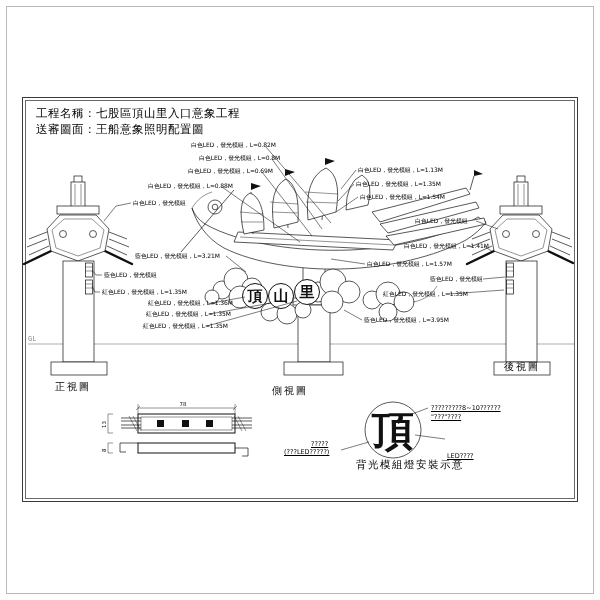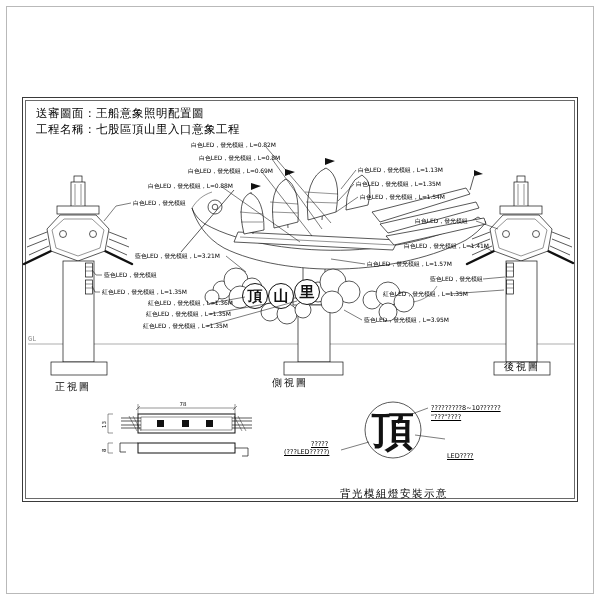--- a/index.html
+++ b/index.html
@@ -11,22 +11,22 @@
   .frame-inner { position:absolute; inset:2px; border:1px solid #6a6a6a; }
   .art { position:absolute; left:0; top:0; width:600px; height:600px; }
 
   .title { position:absolute; left:36px; top:105px; font-family:"Liberation Serif",serif;
            font-size:11.5px; line-height:1.4; letter-spacing:.5px; }
   .lbl { position:absolute; font-size:6px; line-height:1; white-space:nowrap; letter-spacing:-.1px; }
   .view-label { position:absolute; font-family:"Liberation Serif",serif; font-size:10px;
                 letter-spacing:2px; white-space:nowrap; }
   .gl { position:absolute; left:28px; top:335px; font-size:7px; color:#888;font-family:Liberation Mono, monospace; }
   .note { position:absolute; font-size:6.5px; line-height:1.25; white-space:nowrap;text-decoration:underline; }
-  .caption { position:absolute; left:340px; top:458px; font-family:"Liberation Serif",serif;
-             font-size:10.5px; letter-spacing:1.5px; white-space:nowrap;margin-top:29px; }
+  .caption { position:absolute; left:356px; top:458px; font-family:"Liberation Serif",serif;
+             font-size:10.5px; letter-spacing:1.5px; white-space:nowrap; }
 
   
   .a-top1{left:191px;top:142px} .a-top2{left:199px;top:155px} .a-top3{left:188px;top:168px}
   .a-top4{left:148px;top:183px} .a-frontwhite{left:133px;top:200px}
   .a-right1{left:358px;top:167px} .a-right2{left:356px;top:181px} .a-right3{left:360px;top:194px}
   .a-rearwhite{left:415px;top:218px} .a-rearwhitelen{left:404px;top:243px}
   .a-hullwhitelen{left:367px;top:261px} .a-rearblue{left:430px;top:276px}
   .a-rearred{left:383px;top:291px} .a-cloudblueR{left:364px;top:317px}
   .a-cloudblueL{left:135px;top:253px} .a-frontblue{left:104px;top:272px}
   .a-frontred{left:102px;top:289px} .a-charred1{left:148px;top:300px}
@@ -241,22 +241,22 @@
       <polyline points="212,303 245,297"></polyline>
       <polyline points="210,314 271,303"></polyline>
       <polyline points="207,326 297,301"></polyline>
       <polyline points="412,414 428,408"></polyline>
       <polyline points="415,435 445,439"></polyline>
       <polyline points="369,442 341,450"></polyline>
     </g>
   </svg>
 
   <div class="title">
+    <div>工程名稱：七股區頂山里入口意象工程</div>
     <div>送審圖面：王船意象照明配置圖</div>
-    <div>工程名稱：七股區頂山里入口意象工程</div>
   </div>
 
   <div class="gl">GL</div>
 
   <div class="lbl a-top1">白色LED，發光模組，L=0.82M</div>
   <div class="lbl a-top2">白色LED，發光模組，L=0.8M</div>
   <div class="lbl a-top3">白色LED，發光模組，L=0.69M</div>
   <div class="lbl a-top4">白色LED，發光模組，L=0.88M</div>
   <div class="lbl a-frontwhite">白色LED，發光模組</div>
   <div class="lbl a-right1">白色LED，發光模組，L=1.13M</div>
@@ -269,21 +269,21 @@
   <div class="lbl a-rearred">紅色LED，發光模組，L=1.35M</div>
   <div class="lbl a-cloudblueR">藍色LED，發光模組，L=3.95M</div>
   <div class="lbl a-cloudblueL">藍色LED，發光模組，L=3.21M</div>
   <div class="lbl a-frontblue">藍色LED，發光模組</div>
   <div class="lbl a-frontred">紅色LED，發光模組，L=1.35M</div>
   <div class="lbl a-charred1">紅色LED，發光模組，L=1.36M</div>
   <div class="lbl a-charred2">紅色LED，發光模組，L=1.35M</div>
   <div class="lbl a-charred3">紅色LED，發光模組，L=1.35M</div>
 
   <div class="view-label" style="left:55px;top:380px">正視圖</div>
-  <div class="view-label" style="left:272px;top:376px">側視圖</div>
+  <div class="view-label" style="left:272px;top:384px">側視圖</div>
   <div class="view-label" style="left:504px;top:360px">後視圖</div>
 
   <div class="note n-1a">?????????8~10??????</div>
   <div class="note n-1b">"???"????</div>
   <div class="note n-2">LED????</div>
   <div class="note n-3a">?????</div>
   <div class="note n-3b">(???LED?????)</div>
   <div class="caption">背光模組燈安裝示意</div>
 </div>
 

